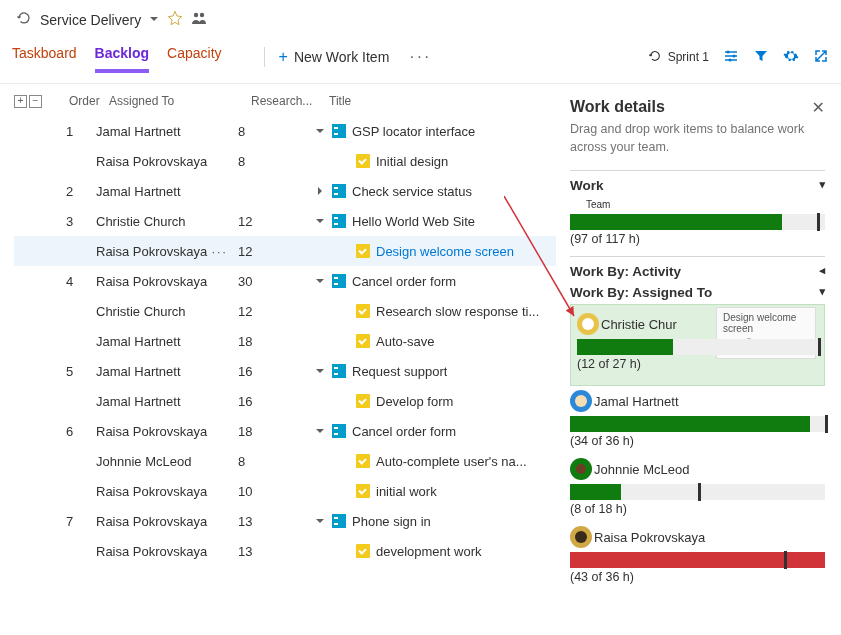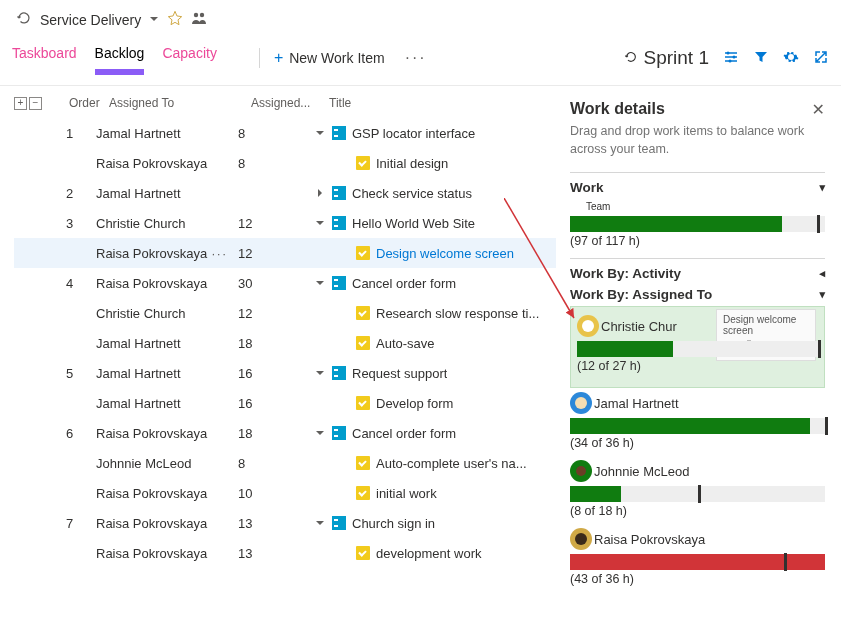--- a/index.html
+++ b/index.html
@@ -7,28 +7,28 @@
 
   .header { display: flex; align-items: center; padding: 10px 16px 6px; gap: 8px; }
   .header .refresh-icon svg { width: 16px; height: 16px; }
   .header .title { font-size: 14px; font-weight: 400; }
   .header .chevron-down svg { width: 10px; height: 10px; fill: #605e5c; }
   .header .star-icon svg { width: 16px; height: 16px; stroke: #d0a946; fill: none; stroke-width:1.5; }
   .header .team-icon svg { width: 16px; height: 16px; fill: #605e5c; }
 
   .toolbar { display: flex; align-items: center; padding: 6px 12px 10px; border-bottom: 1px solid #eaeaea; gap: 4px; }
   .tabs { display: flex; gap: 18px; margin-right: 28px; }
-  .tab { font-size: 14px; color: #ec4899; padding: 4px 0 8px; cursor: pointer; }
-  .tab.active { color: #000000; font-weight: 400; border-bottom: 6px solid #8b5cf6; }
+  .tab { font-size: 14px; color: #c2410c; padding: 4px 0 8px; cursor: pointer; }
+  .tab.active { color: #6d28d9; font-weight: 700; border-bottom: 4px solid #8b5cf6; }
   .divider { width: 1px; height: 20px; background: #d6d6d6; margin: 0 10px; }
   .new-item { display: flex; align-items: center; gap: 6px; font-size: 14px; cursor: pointer; }
   .new-item .plus { font-size: 16px; color: #0078d4; font-weight: 400; }
   .dots { margin-left: 16px; font-size: 16px; letter-spacing: 2px; color: #605e5c; cursor: pointer; }
   .toolbar-right { margin-left: auto; display: flex; align-items: center; gap: 14px; }
-  .sprint-picker { display: flex; align-items: center; gap: 6px; font-size: 19px; cursor: pointer; }
+  .sprint-picker { display: flex; align-items: center; gap: 6px; font-size: 12px; cursor: pointer; }
   .toolbar-icon svg { width: 16px; height: 16px; fill: #0078d4; }
   .toolbar-icon { cursor: pointer; }
 
   .main { display: flex; height: calc(635px - 90px); }
   .grid { flex: 0 0 556px; padding: 4px 0 0 14px; }
   .columns { display: flex; color: #605e5c; font-size: 12px; padding: 6px 0 8px; align-items: center; }
   .col-expcol { width: 42px; display: flex; gap: 2px; }
   .col-order { width: 40px; margin-left: 13px; }
   .col-assign { width: 142px; }
   .col-remain { width: 78px; }
@@ -55,21 +55,21 @@
   .wi-pbi::after { left:2px; bottom:3px; width:4px; height:2px; }
   .wi-task { background: #f2cb1d; border-radius: 1px; position: relative; }
   .wi-task::after { content:''; position:absolute; left:3px; top:4px; width:5px; height:3px; border-left:2px solid #fff; border-bottom:2px solid #fff; transform: rotate(-45deg); }
   .wi-title-text { overflow: hidden; text-overflow: ellipsis; }
   .wi-title-text.link { color: #0078d4; }
 
   .details { flex: 1; padding: 14px 16px 0 14px; border-left: none; position: relative; }
   .details h2 { font-size: 16px; font-weight: 600; display: flex; justify-content: space-between; }
   .close-x { font-size: 16px; font-weight: 400; cursor: pointer; color: #605e5c; }
   .details .desc { font-size: 12.5px; color: #737373; margin: 4px 0 14px; line-height: 1.4; }
-  .section-head { font-weight: 600; font-size: 13.5px; border-top: 1px solid #d6d6d6; padding: 7px 0 4px; display: flex; justify-content: space-between; align-items: center; cursor: pointer; }
+  .section-head { font-weight: 600; font-size: 13.5px; border-top: 1px solid #d6d6d6; padding: 7px 0 4px; display: flex; justify-content: space-between; align-items: flex-start; cursor: pointer; }
   .section-head .caret { font-size: 11px; }
   .team-label { font-size: 10px; margin: 2px 16px 4px; }
   .bar { height: 16px; background: #eee; position: relative; margin-bottom: 2px; }
   .bar-fill { height: 100%; background: #107c10; }
   .bar-fill.red { background: #d13438; }
   .bar-mark { position: absolute; top: -1px; bottom: -1px; width: 3px; background: #323130; }
   .bar-caption { font-size: 12.5px; margin-bottom: 10px; }
   .person-row { display: flex; align-items: center; gap: 2px; margin: 4px 0 4px; font-size: 13px; }
   .avatar { width: 22px; height: 22px; border-radius: 50%; display: inline-flex; align-items: center; justify-content: center; font-size: 11px; color: #fff; flex-shrink: 0; }
   .avatar.cc { background: #e8c34a; }
@@ -163,21 +163,21 @@
 
 <div class="main">
   <div class="grid">
     <div class="columns">
       <div class="col-expcol">
         <span class="expcol-box">+</span>
         <span class="expcol-box">−</span>
       </div>
       <div class="col-order">Order</div>
       <div class="col-assign">Assigned To</div>
-      <div class="col-remain">Assigned...</div>
+      <div class="col-remain">Research...</div>
       <div class="col-title">Title</div>
     </div>
     <div id="rows-container">
         <div class="row">
           <div class="cell-order">1</div>
           <div class="cell-assign"><span>Jamal Hartnett</span></div>
           <div class="cell-remain">8</div>
           <div class="cell-title indent-parent">
             <span class="tree-toggle">
               <svg viewBox="0 0 8 8">
@@ -335,21 +335,21 @@
           <div class="cell-order">7</div>
           <div class="cell-assign"><span>Raisa Pokrovskaya</span></div>
           <div class="cell-remain">13</div>
           <div class="cell-title indent-parent">
             <span class="tree-toggle">
               <svg viewBox="0 0 8 8">
                 <path d="M0 2l4 4 4-4z"></path>
               </svg>
             </span>
             <span class="wi-icon wi-pbi"></span>
-            <span class="wi-title-text">Church sign in</span>
+            <span class="wi-title-text">Phone sign in</span>
           </div>
         </div>
         <div class="row">
           <div class="cell-order"></div>
           <div class="cell-assign"><span>Raisa Pokrovskaya</span></div>
           <div class="cell-remain">13</div>
           <div class="cell-title indent-child">
             <span class="tree-toggle"></span>
             <span class="wi-icon wi-task"></span>
             <span class="wi-title-text">development work</span>

